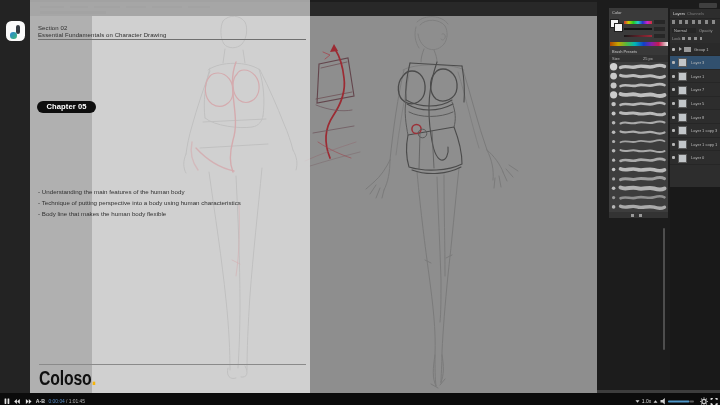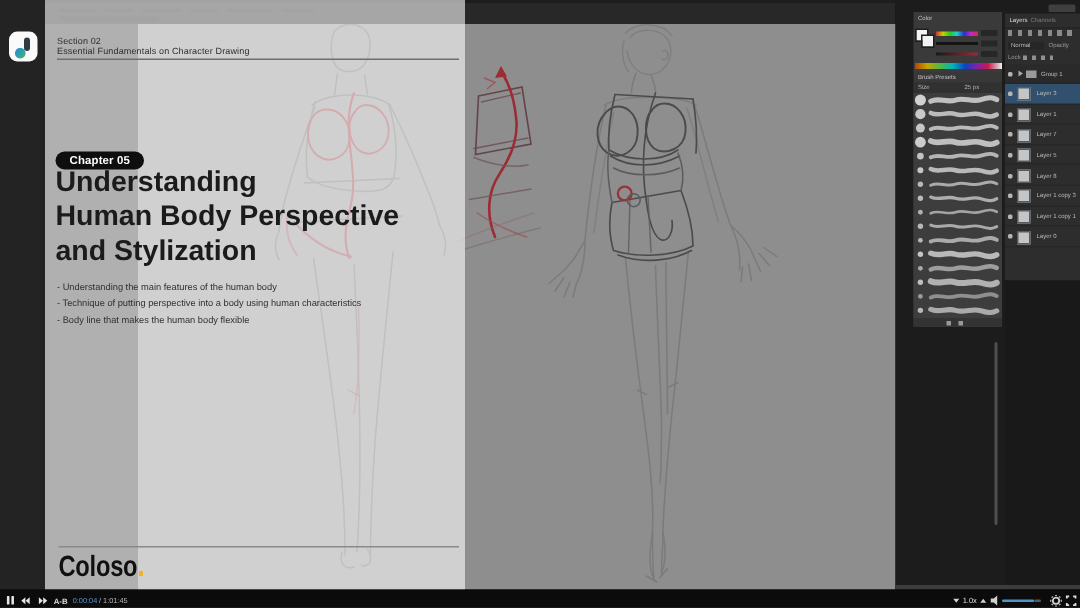--- a/index.html
+++ b/index.html
@@ -126,21 +126,20 @@
   <path d="M192,142 C190,152 192,162 198,170" opacity="0.6"></path>
   <path d="M239,205 C240,232 239,256 236,276" opacity="0.5" stroke-width="1.1"></path>
   <path d="M232,260 l8,4" opacity="0.55" stroke-width="1"></path>
 </g>
 </svg>
 
   <div class="abs" id="overlay"></div>
   <div class="abs" id="sec">Section 02<br>Essential Fundamentals on Character Drawing</div>
   <div class="abs" id="hr1"></div>
   <div class="abs" id="pill">Chapter 05</div>
-  <div class="abs" id="title">Understanding<br>Human Body Perspective<br>and Stylization</div>
   <div class="abs" id="bullets">- Understanding the main features of the human body<br>- Technique of putting perspective into a body using human characteristics<br>- Body line that makes the human body flexible</div>
   <div class="abs" id="hr2"></div>
   <div class="abs" id="coloso">Coloso<b>.</b></div>
   <div class="abs" id="sidebar"></div>
   <div class="abs" id="logo">
       <div class="abs" id="logobar"></div>
       <div class="abs" id="logodot"></div>
     </div>
   <div class="abs" id="panels" style="left:597px;top:0;width:123px;height:393px;background:#1c1c1c;overflow:hidden;font-family:'Liberation Sans',sans-serif;">
 

